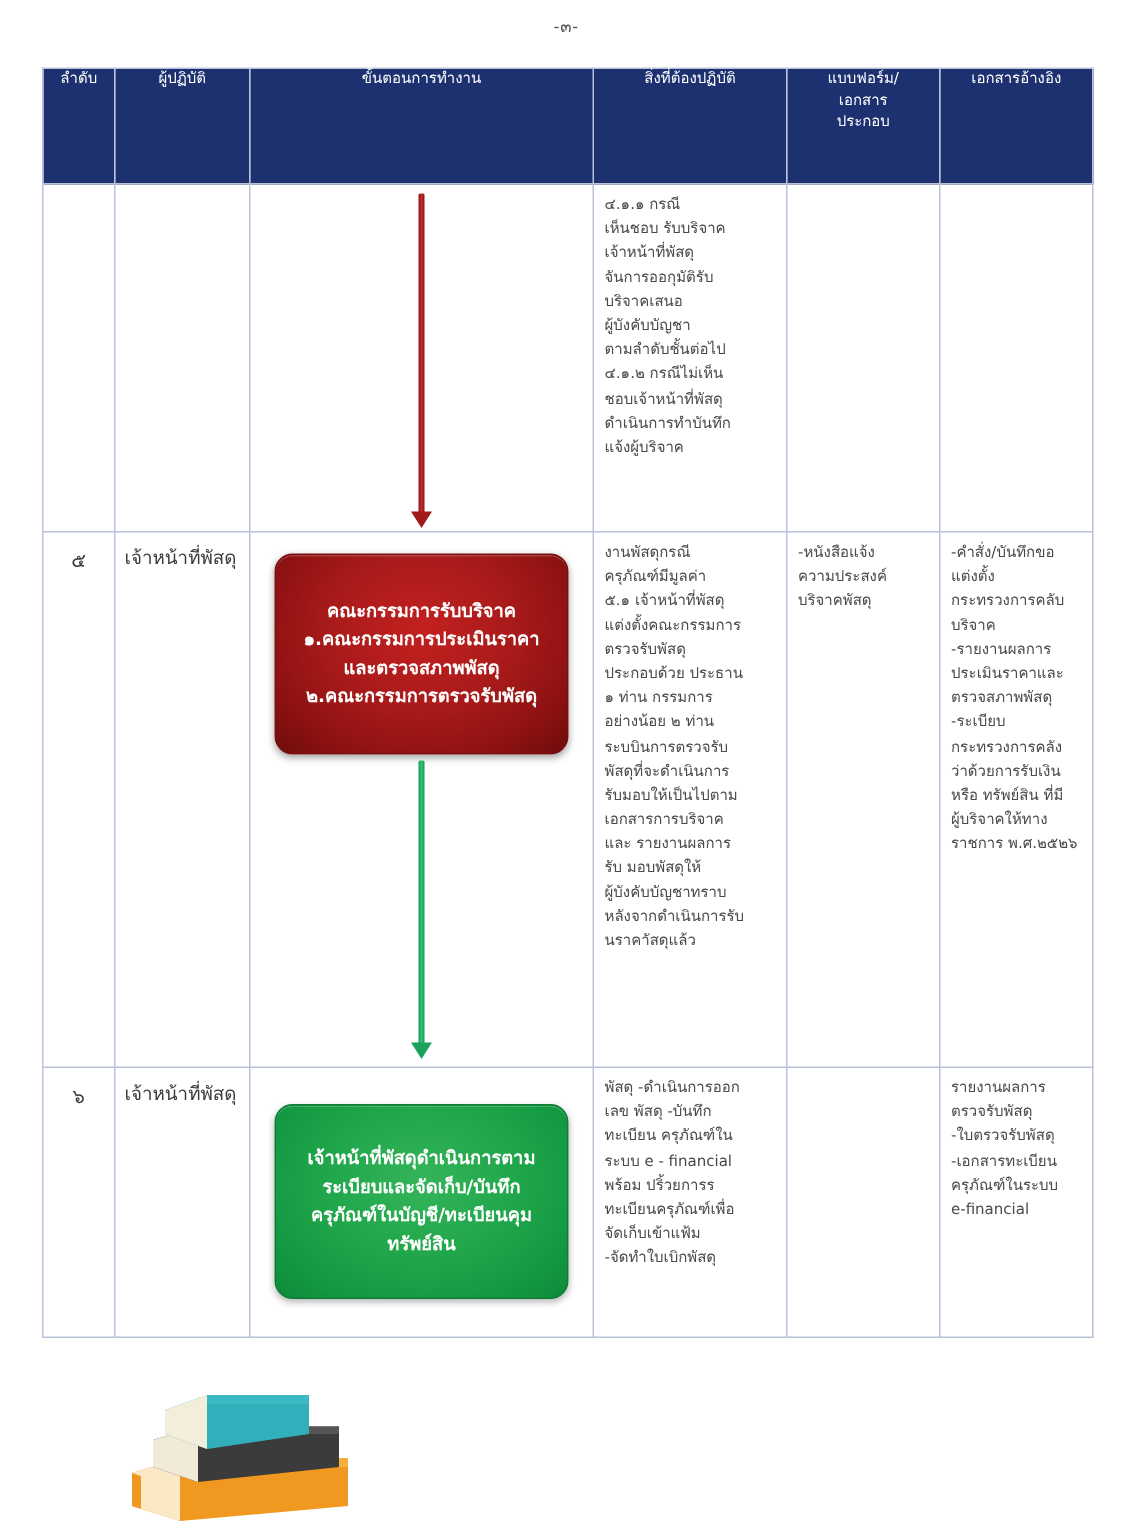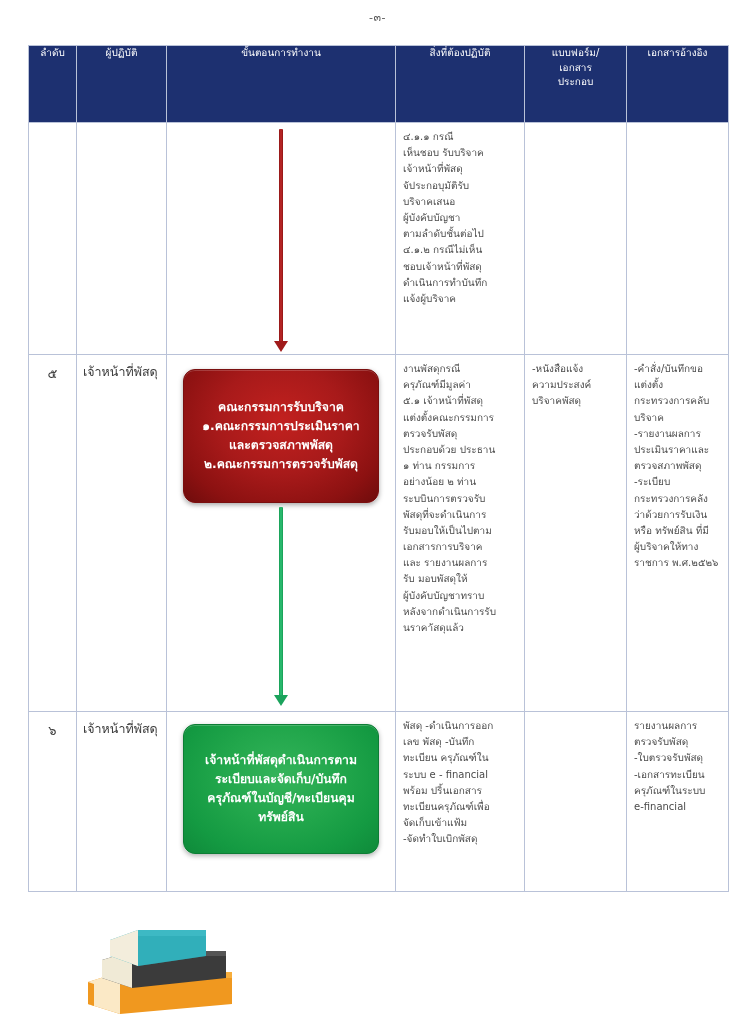--- a/index.html
+++ b/index.html
@@ -203,21 +203,21 @@
           <div class="arrow red" style="top:6px;height:214px">
             <div class="shaft"></div>
               <div class="head"></div>
           </div>
         </td>
         <td class="text-cell">
             <div class="cell-lines" id="r0-tasks">
               <div>๔.๑.๑ กรณี</div>
               <div>เห็นชอบ รับบริจาค</div>
               <div>เจ้าหน้าที่พัสดุ</div>
-              <div>จัประกอบุมัติรับ</div>
+              <div>จันการออกุมัติรับ</div>
               <div>บริจาคเสนอ</div>
               <div>ผู้บังคับบัญชา</div>
               <div>ตามลำดับชั้นต่อไป</div>
               <div>๔.๑.๒ กรณีไม่เห็น</div>
               <div>ชอบเจ้าหน้าที่พัสดุ</div>
               <div>ดำเนินการทำบันทึก</div>
               <div>แจ้งผู้บริจาค</div>
             </div>
           </td>
         <td class="text-cell">
@@ -289,36 +289,36 @@
               <div>ผู้บริจาคให้ทาง</div>
               <div>ราชการ พ.ศ.๒๕๒๖</div>
             </div>
           </td>
       </tr>
 
       <tr style="height:180px">
         <td class="seq">๖</td>
         <td class="actor">เจ้าหน้าที่พัสดุ</td>
         <td class="flow">
-          <div class="proc-box green" style="top:12px;height:130px">
+          <div class="proc-box green" style="top:24px;height:130px">
             <div class="inner" id="r2-box">
                 <div>เจ้าหน้าที่พัสดุดำเนินการตาม</div>
                 <div>ระเบียบและจัดเก็บ/บันทึก</div>
                 <div>ครุภัณฑ์ในบัญชี/ทะเบียนคุม</div>
                 <div>ทรัพย์สิน</div>
               </div>
           </div>
         </td>
         <td class="text-cell">
             <div class="cell-lines" id="r2-tasks">
               <div>พัสดุ -ดำเนินการออก</div>
               <div>เลข พัสดุ -บันทึก</div>
               <div>ทะเบียน ครุภัณฑ์ใน</div>
               <div>ระบบ e - financial</div>
-              <div>พร้อม ปริ้นเอกสาร</div>
+              <div>พร้อม ปริ้วยการร</div>
               <div>ทะเบียนครุภัณฑ์เพื่อ</div>
               <div>จัดเก็บเข้าแฟ้ม</div>
               <div>-จัดทำใบเบิกพัสดุ</div>
             </div>
           </td>
         <td class="text-cell">
             <div class="cell-lines" id="r2-forms"></div>
           </td>
         <td class="text-cell">
             <div class="cell-lines" id="r2-refs">

